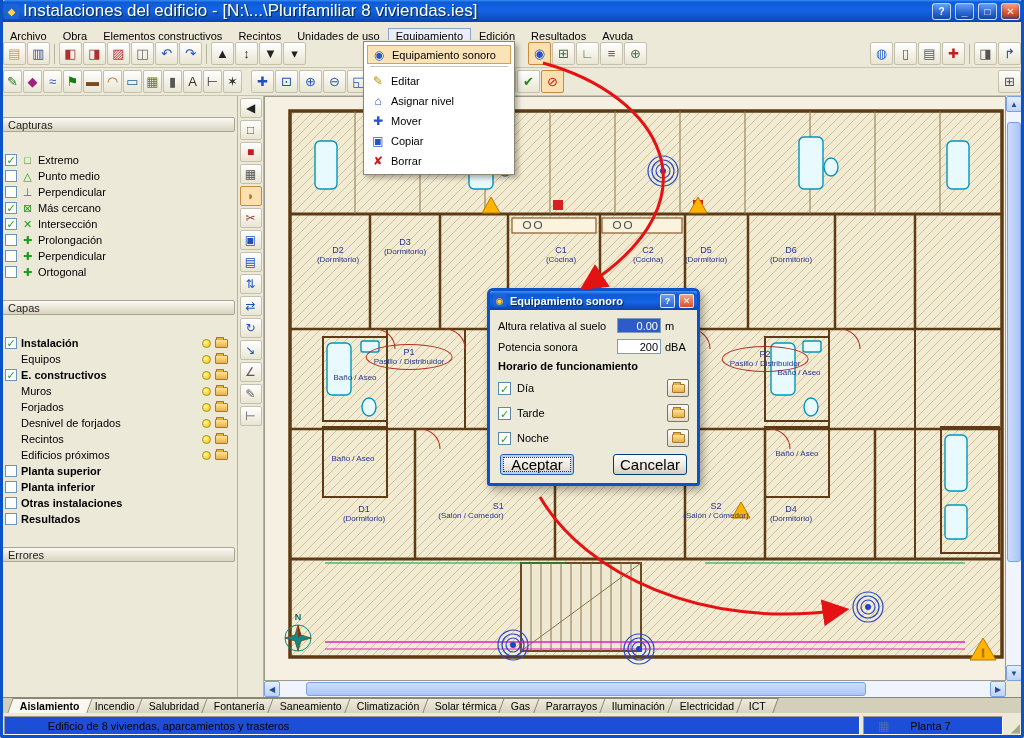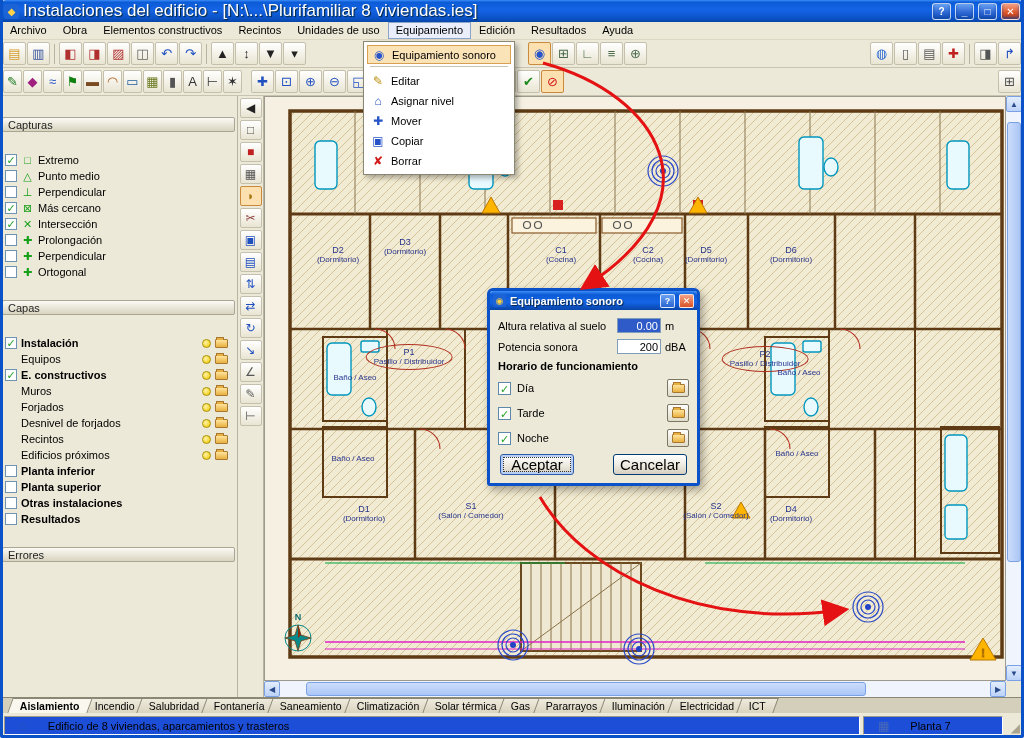--- a/index.html
+++ b/index.html
@@ -11,21 +11,21 @@
   #titlebar{position:absolute;left:0;top:0;width:1024px;height:22px;display:flex;align-items:center;padding:0 4px;gap:4px;
     background:linear-gradient(180deg,#3C8CF8 0%,#0C5BD6 10%,#1464E6 45%,#0A51C4 85%,#0845A8 100%);border-radius:6px 6px 0 0;}
   .app-icon{width:15px;height:15px;border-radius:2px;background:#1C63D6;color:#FFD24A;font-size:10px;display:flex;align-items:center;justify-content:center;}
   .app-icon::before{content:"◆";}
   #titlebar .ttl{flex:1;color:#fff;font-weight:normal;font-size:17px;text-shadow:1px 1px 1px #023;white-space:nowrap;overflow:hidden;}
   .wbtn{width:19px;height:17px;border-radius:3px;border:1px solid rgba(255,255,255,.7);background:linear-gradient(#6AA2F2,#2A64D0 60%,#1A50B8);
     color:#fff;font-weight:bold;font-size:10px;display:flex;align-items:center;justify-content:center;box-shadow:inset 0 -2px 3px rgba(8,70,160,.7);}
   .wbtn.close{background:linear-gradient(#F4A286,#DA5226 60%,#BE3A14);}
 
   
-  #menubar{position:absolute;left:0;top:22px;width:1024px;height:18px;background:#ECE9D8;display:flex;align-items:center;padding:8px 2px;border-bottom:1px solid #DCD8C4;}
+  #menubar{position:absolute;left:0;top:22px;width:1024px;height:18px;background:#ECE9D8;display:flex;align-items:center;padding:14px 2px;border-bottom:1px solid #DCD8C4;}
   .menu-item{padding:1px 7px 2px;white-space:nowrap;border:1px solid transparent;}
   .menu-item.active{background:#E9EEFA;border:1px solid #8CA4CC;}
 
   
   .toolbar{position:absolute;left:0;width:1024px;height:28px;background:#ECE9D8;display:flex;align-items:center;padding:0 3px;gap:1px;border-bottom:1px solid #C8C4B0;}
   #tb1{top:40px;} #tb2{top:68px;}
   .tbtn{width:23px;height:23px;border:1px solid #C4C0AC;border-radius:2px;background:linear-gradient(#FFFFFF,#E9E5D2);display:flex;align-items:center;justify-content:center;flex:0 0 auto;}
   .tbtn .g{font-size:13px;line-height:13px;}
   .tbtn.sep{width:7px;height:22px;border:none;background:none;position:relative;}
   .tbtn.sep::before{content:"";position:absolute;left:3px;top:1px;bottom:1px;width:1px;background:#B8B4A0;}
@@ -510,27 +510,27 @@
           <span class="cb"></span>
           <span class="lbl">Edificios próximos</span>
           <span class="licons">
             <span class="dot"></span>
             <span class="folder"></span>
           </span>
         </div>
 
         <div class="srow-l bold noicons">
           <span class="cb"></span>
+          <span class="lbl">Planta superior</span>
+
+        </div>
+
+        <div class="srow-l bold noicons">
+          <span class="cb"></span>
           <span class="lbl">Planta inferior</span>
-
-        </div>
-
-        <div class="srow-l bold noicons">
-          <span class="cb"></span>
-          <span class="lbl">Planta superior</span>
 
         </div>
 
         <div class="srow-l bold noicons">
           <span class="cb"></span>
           <span class="lbl">Otras instalaciones</span>
 
         </div>
 
         <div class="srow-l bold noicons">
@@ -825,21 +825,21 @@
           <div class="room small" style="left: 532px; top: 357px;">
             <div class="rname">Baño / Aseo</div>
             <div class="rsub"></div>
           </div>
 
           <div class="room" style="left: 99px; top: 417px;">
             <div class="rname">D1</div>
             <div class="rsub">(Dormitorio)</div>
           </div>
 
-          <div class="room" style="left: 206px; top: 414px;">
+          <div class="room" style="left: 206px; top: 414px; text-align: right;">
             <div class="rname">S1</div>
             <div class="rsub">(Salón / Comedor)</div>
           </div>
 
           <div class="room" style="left: 451px; top: 414px;">
             <div class="rname">S2</div>
             <div class="rsub">(Salón / Comedor)</div>
           </div>
 
           <div class="room" style="left: 526px; top: 417px;">

